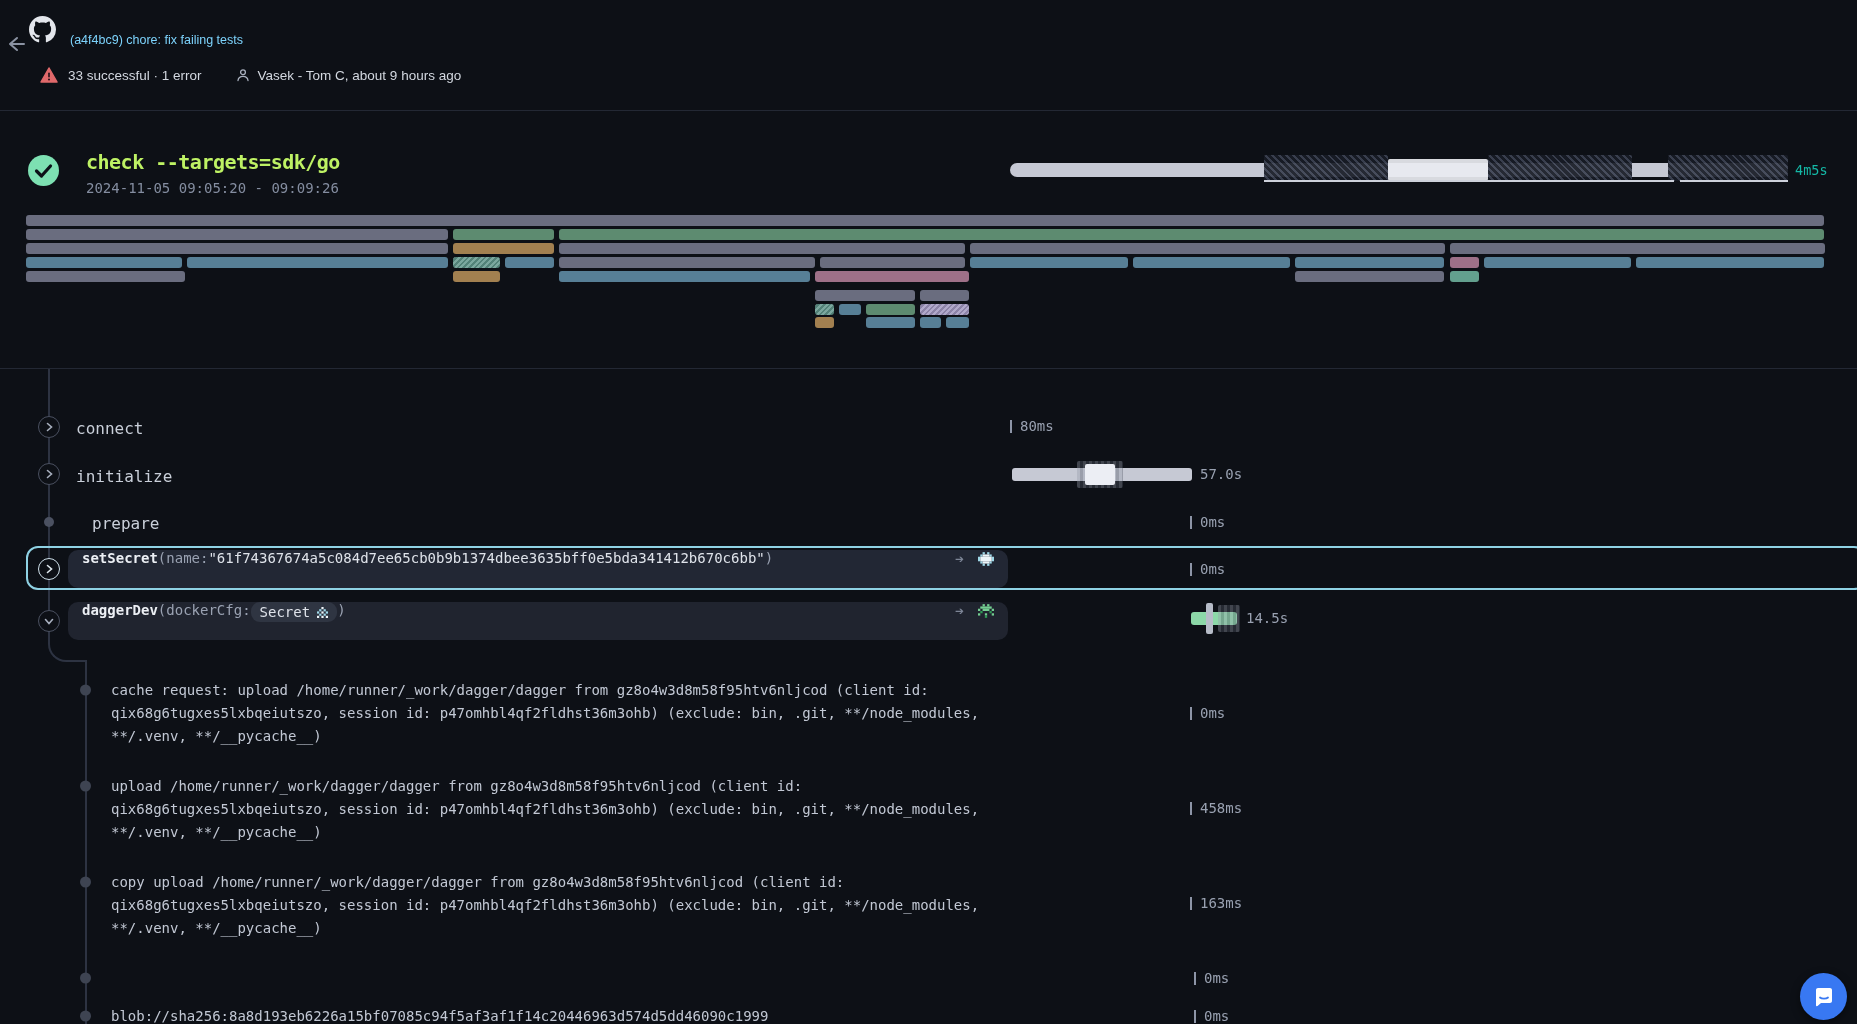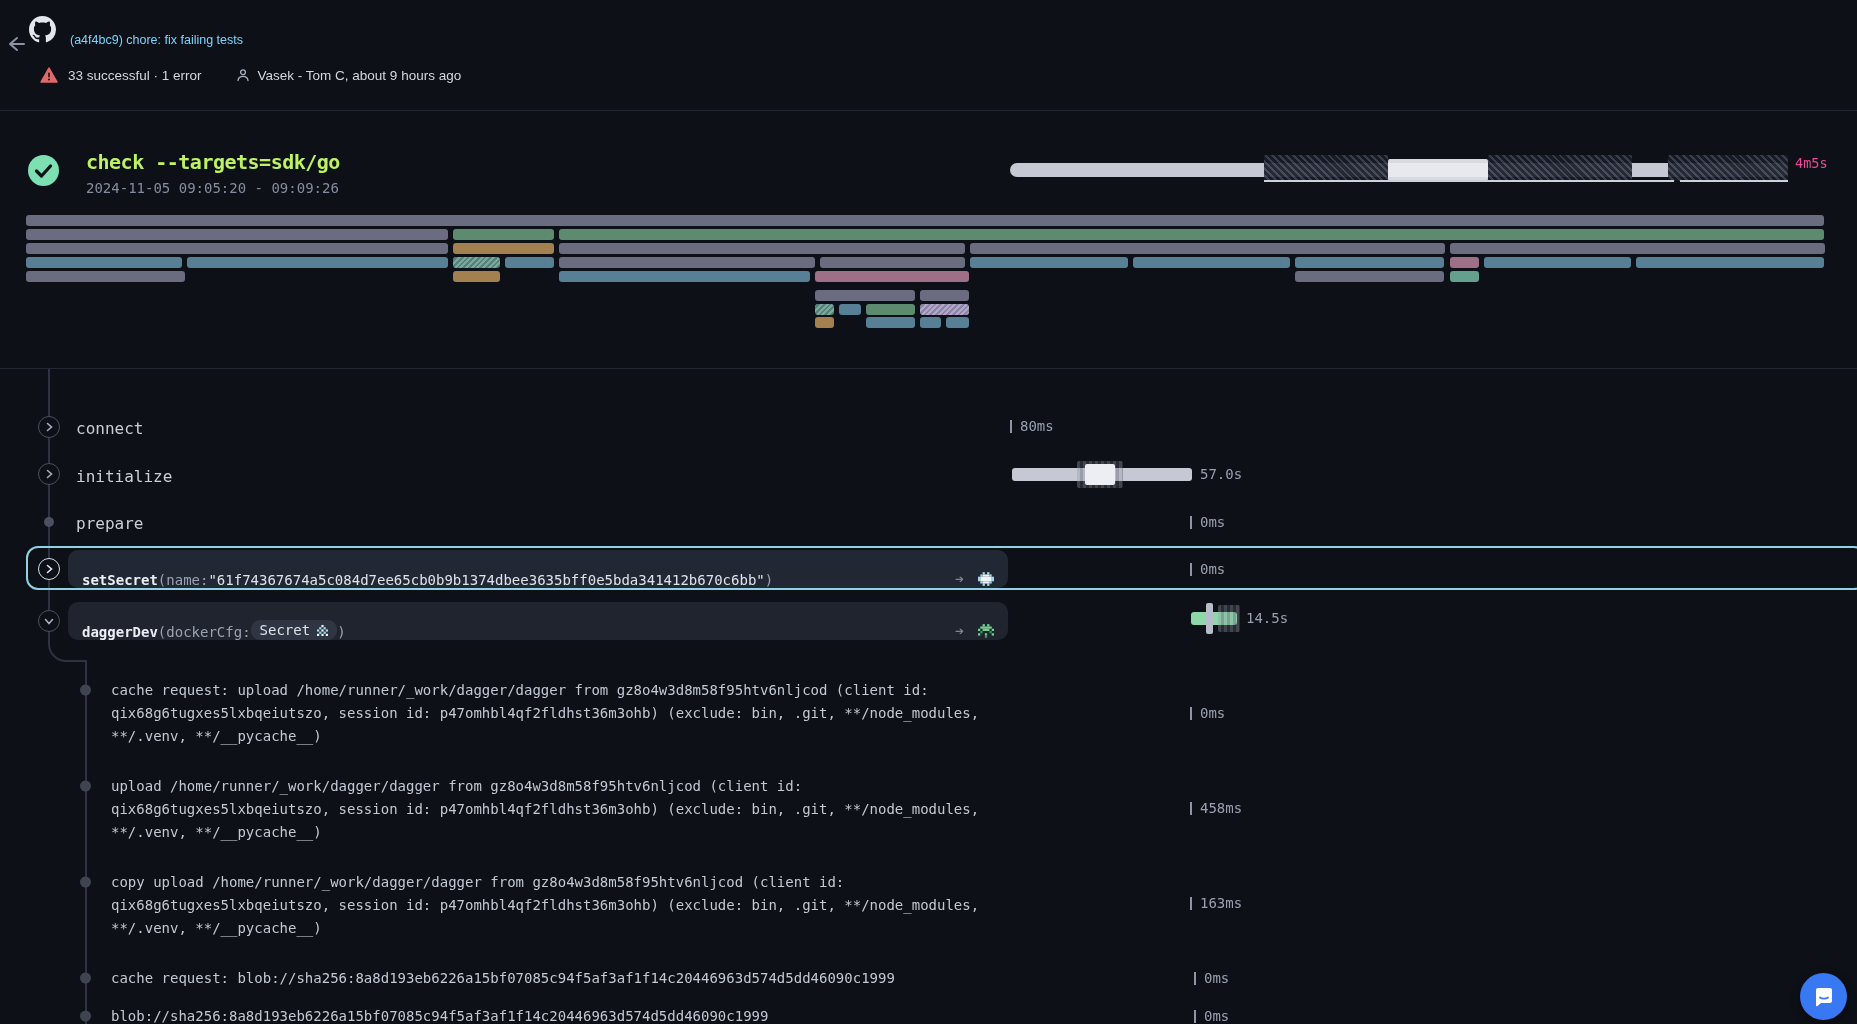--- a/index.html
+++ b/index.html
@@ -24,38 +24,38 @@
 
   
   .mm-bar{left:1010px;top:163px;width:778px;height:14px;background:#c6c9d4;border-radius:7px;cursor:pointer;}
   .mm-hatch{top:155px;height:26px;background:repeating-linear-gradient(45deg,#171b25 0 3px,#3c4252 3px 5px);opacity:.92;border-radius:2px;}
   .mm-h1{left:1264px;width:124px;}
   .mm-h2{left:1488px;width:144px;}
   .mm-h3{left:1668px;width:120px;}
   .mm-window{left:1388px;top:159px;width:100px;height:22px;background:rgba(233,235,241,.92);border-radius:2px;}
   .mm-line1{left:1264px;top:180px;width:410px;height:2px;background:#cdd1db;}
   .mm-line2{left:1680px;top:180px;width:108px;height:2px;background:#cdd1db;}
-  .mm-total{left:1795px;top:155px;font-size:13.5px;color:#ec4899;}
+  .mm-total{left:1795px;top:162px;font-size:13.5px;color:#14b8a6;}
 
   
   .gantt-bar{position:absolute;height:11px;border-radius:3px;cursor:pointer;}
   .gantt-bar.hatch{background-image:repeating-linear-gradient(135deg,rgba(255,255,255,.18) 0 2px,rgba(0,0,0,.12) 2px 4px);}
   .sec-divider{left:0;top:368px;width:1857px;height:1px;background:#232834;}
 
   
   .tree-line-main{left:48px;top:369px;width:2px;height:265px;background:#2d3342;}
   .tree-line-child{left:85px;top:660px;width:2px;height:364px;background:#2d3342;}
   .tree-elbow{left:48px;top:632px;width:39px;height:30px;border-left:2px solid #2d3342;border-bottom:2px solid #2d3342;border-bottom-left-radius:18px;box-sizing:border-box;}
 
   
   .node-circle{width:22px;height:22px;border-radius:50%;border:1.5px solid #4a5060;background:#0d1016;
                display:flex;align-items:center;justify-content:center;box-sizing:border-box;cursor:pointer;z-index:3;}
   .node-dot{width:10px;height:10px;border-radius:50%;background:#4b5161;z-index:3;}
   .span-label{font-size:16px;color:#c9cfd9;cursor:pointer;}
-  .span-box{height:38px;background:#20242f;border-radius:10px;display:flex;align-items:flex-end;
+  .span-box{height:38px;background:#20242f;border-radius:10px;display:flex;align-items:flex-start;
             padding:0 14px;box-sizing:border-box;font-size:14px;color:#9aa2b2;cursor:pointer;z-index:2;}
   .span-box .fn{font-weight:700;color:#eceff4;}
   .span-box .val{color:#dfe3ea;}
   .box-right{margin-left:auto;display:flex;align-items:center;gap:14px;}
   .arrow-glyph{color:#7d8596;font-size:15px;}
   .chip{background:#2f3542;border-radius:9px;padding:2px 9px;display:inline-flex;align-items:center;gap:7px;color:#dfe3ea;cursor:pointer;}
   .sel-outline{left:26px;top:546px;width:1840px;height:44px;border:2px solid #8fd2e4;border-radius:12px;box-sizing:border-box;z-index:1;pointer-events:none;}
 
   
   .dur{position:absolute;display:flex;align-items:center;font-family:"DejaVu Sans Mono",monospace;
@@ -182,21 +182,21 @@
     <svg width="10" height="10" viewBox="0 0 10 10">
         <path d="M3.5 1.5 L7.5 5 L3.5 8.5" stroke="#a8b0bf" stroke-width="1.6" fill="none" stroke-linecap="round"></path>
       </svg>
   </div>
   <div class="abs span-label mono" style="left:76px;top:467px;">initialize</div>
   <div class="tl-bar" style="left:1012px;top:468px;width:180px;height:13px;background:#c6c9d4;"></div>
   <div class="blur-block" style="left:1077px;top:461px;width:46px;height:27px;"></div>
   <div class="bright-block" style="left:1085px;top:464px;width:30px;height:21px;"></div>
 
   <div class="abs node-dot" style="left:44px;top:517px;"></div>
-  <div class="abs span-label mono" style="left:76px;top:514px;">prepare</div>
+  <div class="abs span-label mono" style="left:92px;top:514px;">prepare</div>
 
   <div class="abs sel-outline"></div>
   <div class="abs node-circle" style="left:38px;top:558px;border-color:#cfe0ea;">
     <svg width="10" height="10" viewBox="0 0 10 10">
         <path d="M3.5 1.5 L7.5 5 L3.5 8.5" stroke="#dfe8ee" stroke-width="1.6" fill="none" stroke-linecap="round"></path>
       </svg>
   </div>
   <div class="abs span-box mono" style="left:68px;top:550px;width:940px;background:#222734;">
     <span class="fn">setSecret</span>
       <span>(name: </span>
@@ -306,23 +306,20 @@
       <div class="child-text mono" style="top: 871px; pointer-events: auto;">
         <div>copy upload /home/runner/_work/dagger/dagger from gz8o4w3d8m58f95htv6nljcod (client id:</div>
         <div>qix68g6tugxes5lxbqeiutszo, session id: p47omhbl4qf2fldhst36m3ohb) (exclude: bin, .git, **/node_modules,</div>
         <div>**/.venv, **/__pycache__)</div>
       </div>
       <div class="dur" style="left: 1190px; top: 903px;">
         <i class="tick"></i>
         <span>163ms</span>
       </div>
       <div class="child-dot" style="top: 978px;"></div>
-      <div class="child-text mono" style="top: 967px; pointer-events: auto;">
-        <div>cache request: blob://sha256:8a8d193eb6226a15bf07085c94f5af3af1f14c20446963d574d5dd46090c1999</div>
-      </div>
       <div class="dur" style="left: 1194px; top: 978px;">
         <i class="tick"></i>
         <span>0ms</span>
       </div>
       <div class="child-dot" style="top: 1016px;"></div>
       <div class="child-text mono" style="top: 1005px; pointer-events: auto;">
         <div>blob://sha256:8a8d193eb6226a15bf07085c94f5af3af1f14c20446963d574d5dd46090c1999</div>
       </div>
       <div class="dur" style="left: 1194px; top: 1016px;">
         <i class="tick"></i>

